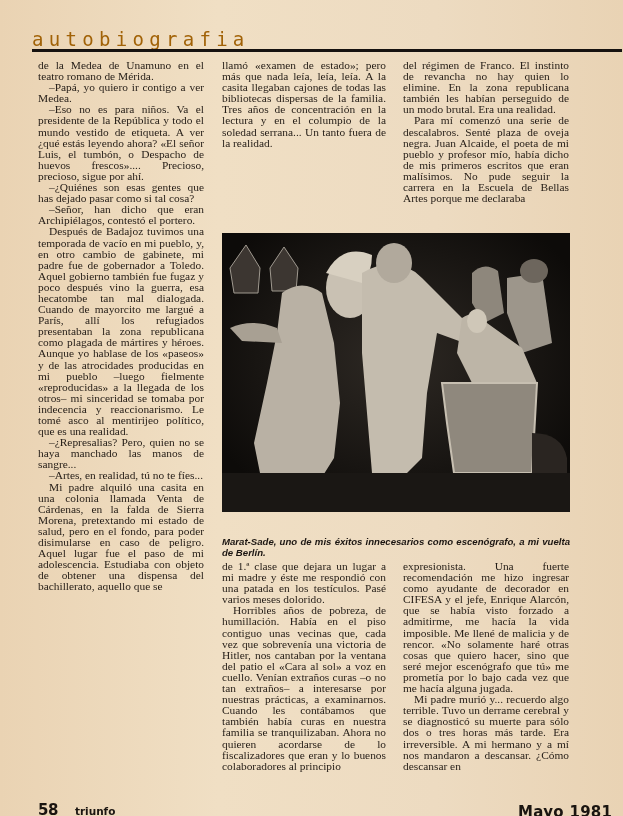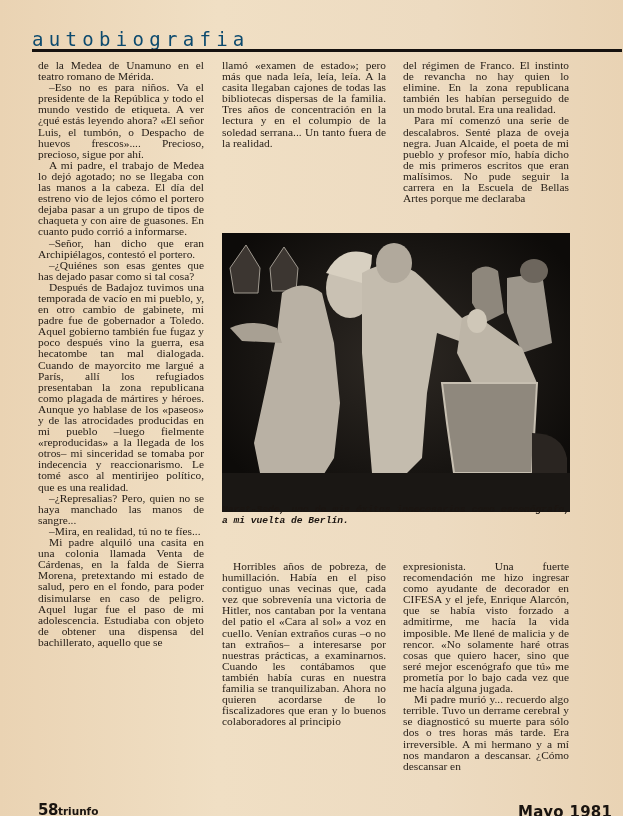--- a/index.html
+++ b/index.html
@@ -9,21 +9,21 @@
     background-image: linear-gradient(90deg, #ead3b3 0%, #f0dfc4 35%, #eddbc1 70%, #e9d3b4 100%);
     font-family: "Liberation Serif", "DejaVu Serif", serif;
     color: #231c16;
   }
   .header {
     position: absolute; left: 32px; top: 31px; width: 590px; height: 22px;
   }
   .header-title {
     position: absolute; left: 0; top: -2px;
     font-family: "DejaVu Sans Mono", "Liberation Mono", monospace;
-    font-size: 19px; letter-spacing: 5.3px; color: #0c4a6e; line-height: 20px;
+    font-size: 19px; letter-spacing: 5.3px; color: #a16207; line-height: 20px;
   }
   .header-rule {
     position: absolute; left: 0; right: 0; top: 18px; height: 3px; background: #161210;
   }
   .col {
     position: absolute; font-size: 11.4px; line-height: 11.1px; text-align: justify;
     hyphens: manual;
   }
   .col p { margin: 0; text-indent: 11px; }
   .col p.noindent { text-indent: 0; }
@@ -31,52 +31,52 @@
   #col2a { left: 222px; top: 60px; width: 164px; }
   #col3a { left: 403px; top: 60px; width: 166px; font-family: Liberation Serif, serif; }
   #col2b { left: 222px; top: 561px; width: 164px; }
   #col3b { left: 403px; top: 561px; width: 166px; }
   .photo {
     position: absolute; left: 222px; top: 233px; width: 348px; height: 279px;
     background: #141210; overflow: hidden;
   }
   .photo svg { display: block; }
   .caption {
-    position: absolute; left: 222px; top: 504px; width: 348px;
-    font-family: Liberation Mono, monospace; font-style: italic; font-weight: bold;
+    position: absolute; left: 222px; top: 536px; width: 348px;
+    font-family: Liberation Sans, sans-serif; font-style: italic; font-weight: bold;
     font-size: 9.6px; line-height: 11px; text-align: justify; color: #1b1511;
   }
   .footer-left {
     position: absolute; left: 38px; top: 800px; font-family: "DejaVu Sans", "Liberation Sans", sans-serif;
     font-weight: bold; color: #1a1410;
   }
   .footer-left .num { font-size: 15px; letter-spacing: -0.5px; }
-  .footer-left .mag { font-size: 10.5px; margin-left: 0; text-decoration: underline; }
+  .footer-left .mag { font-size: 10.5px; margin-left: 17px; text-decoration: underline; }
   .footer-right {
     position: absolute; left: 518px; top: 803px; font-family: "DejaVu Sans", "Liberation Sans", sans-serif;
     font-weight: bold; font-size: 15px; color: #1a1410; letter-spacing: 0.3px;
   }
 </style>
 </head>
 <body>
 
 <div class="header">
   <div class="header-title">autobiografia</div>
   <div class="header-rule"></div>
 </div>
 
 <div class="col" id="col1">
     <p class="noindent">de la Medea de Unamuno en el teatro romano de Mérida.</p>
+    <p>–Papá, yo quiero ir contigo a ver Medea.</p>
     <p>–Eso no es para niños. Va el presidente de la República y todo el mundo vestido de etiqueta. A ver ¿qué estás leyendo ahora? «El señor Luis, el tumbón, o Despacho de huevos frescos».... Precioso, precioso, sigue por ahí.</p>
-    <p>A mi padre, el trabajo de Medea lo dejó agotado; no se llegaba con las manos a la cabeza. El día del estreno vio de lejos cómo el portero dejaba pasar a un grupo de tipos de chaqueta y con aire de guasones. En cuanto pudo corrió a informarse.</p>
+    <p>–¿Quiénes son esas gentes que has dejado pasar como si tal cosa?</p>
     <p>–Señor, han dicho que eran Archipiélagos, contestó el portero.</p>
-    <p>–¿Quiénes son esas gentes que has dejado pasar como si tal cosa?</p>
     <p>Después de Badajoz tuvimos una temporada de vacío en mi pueblo, y, en otro cambio de gabinete, mi padre fue de gobernador a Toledo. Aquel gobierno también fue fugaz y poco después vino la guerra, esa hecatombe tan mal dialogada. Cuando de mayorcito me largué a París, allí los refugiados presentaban la zona republicana como plagada de mártires y héroes. Aunque yo hablase de los «paseos» y de las atrocidades producidas en mi pueblo –luego fielmente «reproducidas» a la llegada de los otros– mi sinceridad se tomaba por indecencia y reaccionarismo. Le tomé asco al mentirijeo político, que es una realidad.</p>
     <p>–¿Represalias? Pero, quien no se haya manchado las manos de sangre...</p>
-    <p>–Mira, en realidad, tú no te fíes...</p>
+    <p>–Artes, en realidad, tú no te fíes...</p>
     <p>Mi padre alquiló una casita en una colonia llamada Venta de Cárdenas, en la falda de Sierra Morena, pretextando mi estado de salud, pero en el fondo, para poder disimularse en caso de peligro. Aquel lugar fue el paso de mi adolescencia. Estudiaba con objeto de obtener una dispensa del bachillerato, aquello que se</p>
   </div>
 <div class="col" id="col2a">
     <p class="noindent">llamó «examen de estado»; pero más que nada leía, leía, leía. A la casita llegaban cajones de todas las bibliotecas dispersas de la familia. Tres años de concentración en la lectura y en el columpio de la soledad serrana... Un tanto fuera de la realidad.</p>
   </div>
 <div class="col" id="col3a">
     <p class="noindent">del régimen de Franco. El instinto de revancha no hay quien lo elimine. En la zona republicana también les habían perseguido de un modo brutal. Era una realidad.</p>
     <p>Para mí comenzó una serie de descalabros. Senté plaza de oveja negra. Juan Alcaide, el poeta de mi pueblo y profesor mío, había dicho de mis primeros escritos que eran malísimos. No pude seguir la carrera en la Escuela de Bellas Artes porque me declaraba</p>
   </div>
 
@@ -111,20 +111,21 @@
     <path d="M220 150 L315 150 L310 240 L232 240 L225 190 Z" fill="#8f887d" stroke="#c7bfb1" stroke-width="2"></path>
     <path d="M310 200 Q340 200 345 225 L345 255 L310 250 Z" fill="#2a2521"></path>
 
     <rect x="0" y="240" width="348" height="39" fill="#1a1714"></rect>
   </svg>
 </div>
 
 <div class="caption">Marat-Sade, uno de mis éxitos innecesarios como escenógrafo, a mi vuelta de Berlín.</div>
 
 <div class="col" id="col2b">
+    <p class="noindent">de 1.ª clase que dejara un lugar a mi madre y éste me respondió con una patada en los testículos. Pasé varios meses dolorido.</p>
     <p>Horribles años de pobreza, de humillación. Había en el piso contiguo unas vecinas que, cada vez que sobrevenía una victoria de Hitler, nos cantaban por la ventana del patio el «Cara al sol» a voz en cuello. Venían extraños curas –o no tan extraños– a interesarse por nuestras prácticas, a examinarnos. Cuando les contábamos que también había curas en nuestra familia se tranquilizaban. Ahora no quieren acordarse de lo fiscalizadores que eran y lo buenos colaboradores al principio</p>
   </div>
 <div class="col" id="col3b">
     <p class="noindent">expresionista. Una fuerte recomendación me hizo ingresar como ayudante de decorador en CIFESA y el jefe, Enrique Alarcón, que se había visto forzado a admitirme, me hacía la vida imposible. Me llené de malicia y de rencor. «No solamente haré otras cosas que quiero hacer, sino que seré mejor escenógrafo que tú» me prometía por lo bajo cada vez que me hacía alguna jugada.</p>
     <p>Mi padre murió y... recuerdo algo terrible. Tuvo un derrame cerebral y se diagnosticó su muerte para sólo dos o tres horas más tarde. Era irreversible. A mi hermano y a mí nos mandaron a descansar. ¿Cómo descansar en</p>
   </div>
 
 <div class="footer-left">
   <span class="num">58</span><span class="mag">triunfo</span>
 </div>

